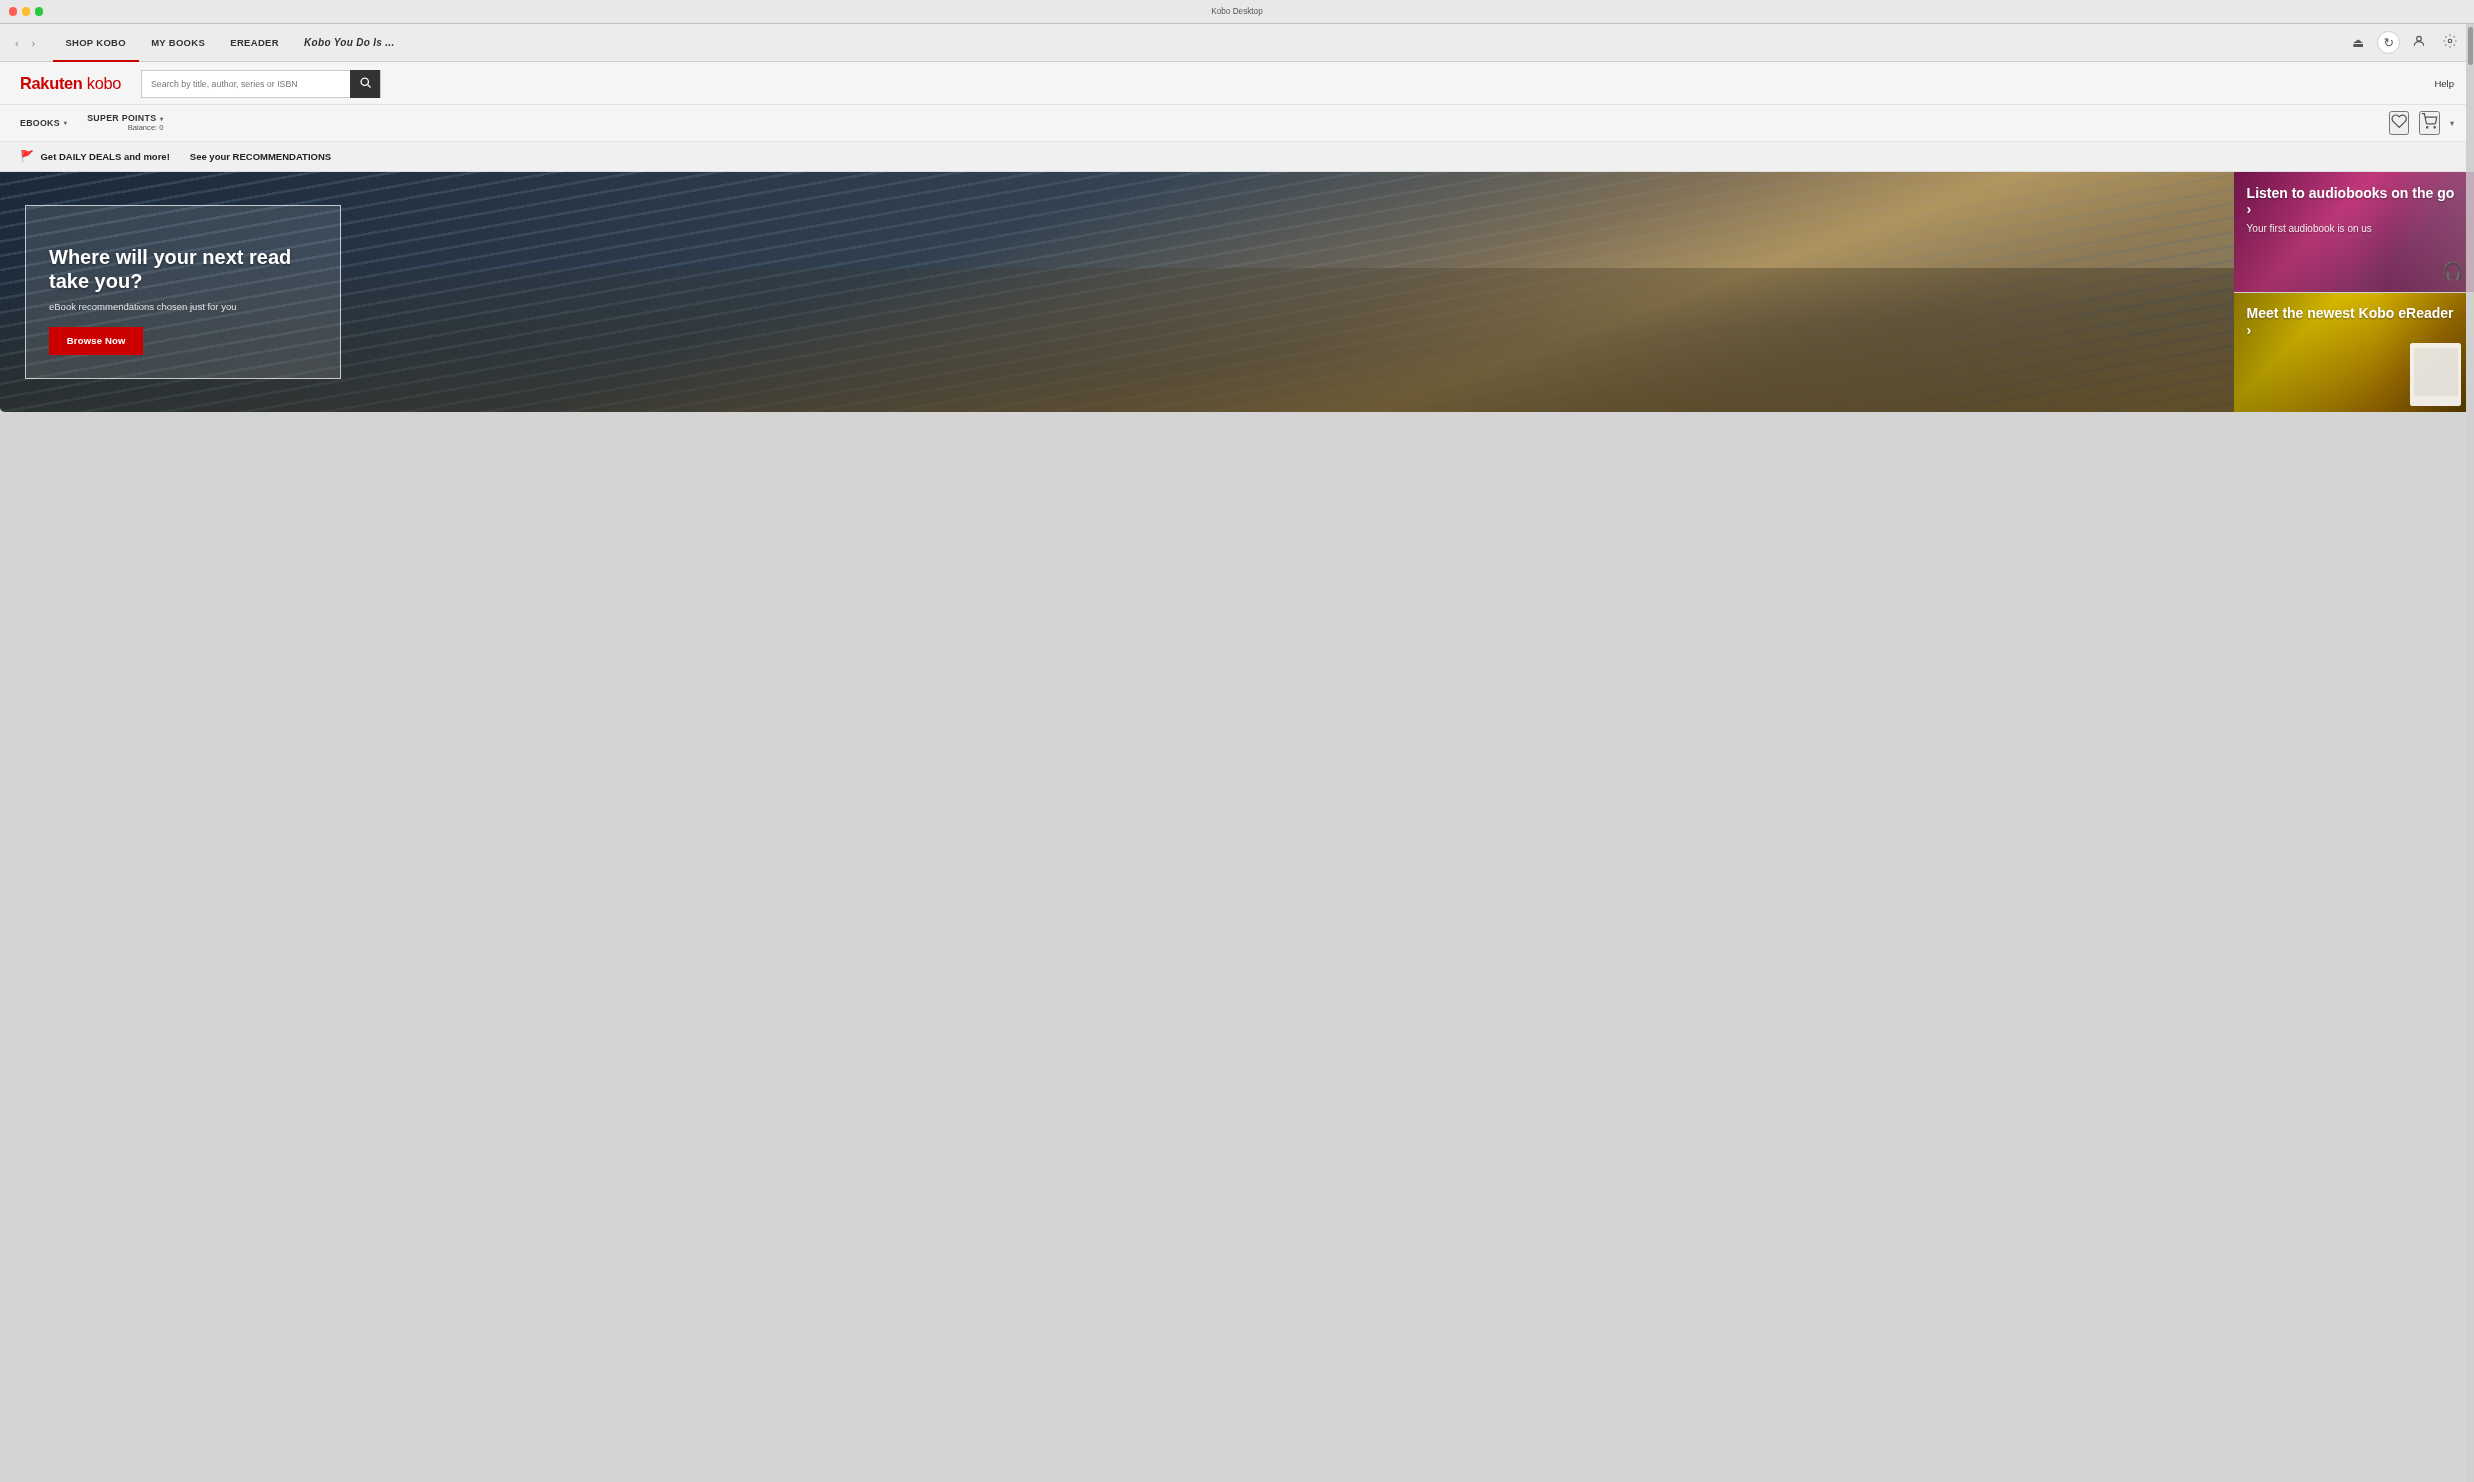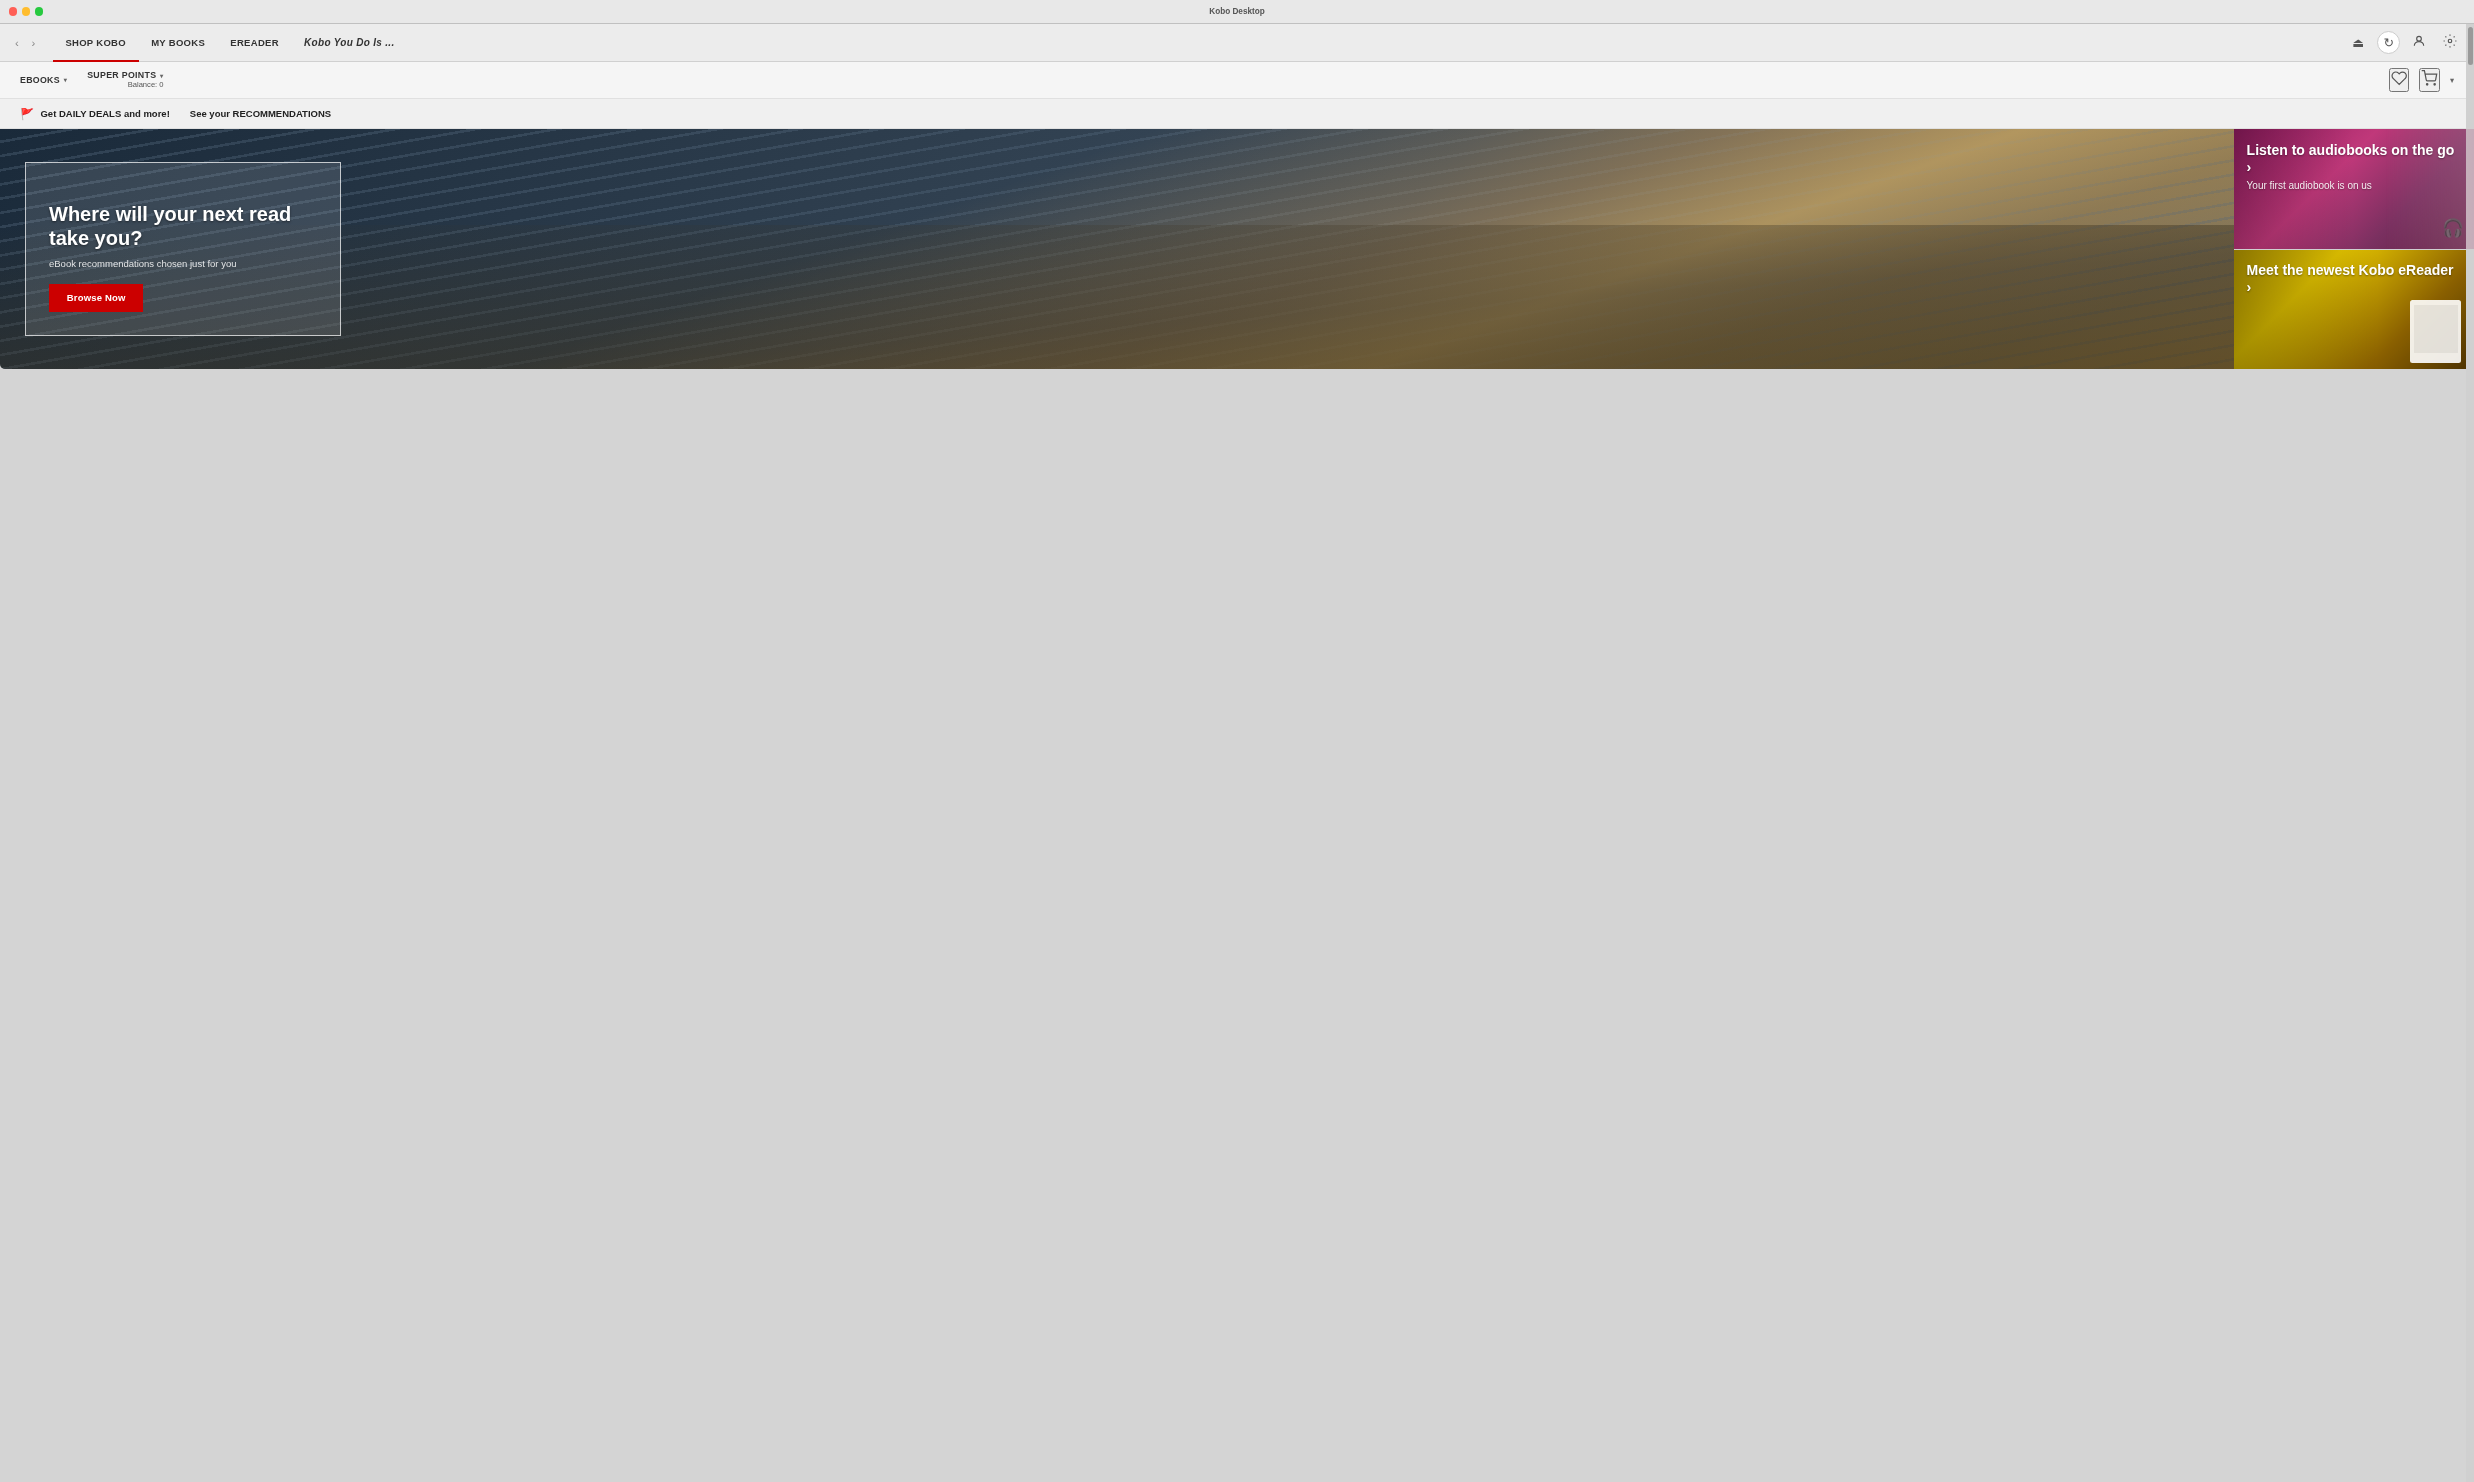--- a/index.html
+++ b/index.html
@@ -34,21 +34,21 @@
       border-radius: 50%;
       border: none;
       cursor: pointer;
     }
     .btn-close { background: #ff5f56; }
     .btn-minimize { background: #ffbd2e; }
     .btn-maximize { background: #27c93f; }
     .title-bar-text {
       font-size: 8.2px;
       color: #555;
-      font-weight: 700;
+      font-weight: 400;
     }
 
     
     .window {
       background: #f0f0f0;
       border-radius: 0 0 5px 5px;
       overflow: hidden;
     }
 
     
@@ -510,20 +510,41 @@
         <span>
           <svg width="14" height="14" viewBox="0 0 24 24" fill="none" stroke="#555" stroke-width="2">
             <circle cx="12" cy="12" r="3"></circle>
             <path d="M12 1v2M12 21v2M4.22 4.22l1.42 1.42M18.36 18.36l1.42 1.42M1 12h2M21 12h2M4.22 19.78l1.42-1.42M18.36 5.64l1.42-1.42"></path>
           </svg>
         </span>
       </button>
     </div>
   </div>
 
+  <div class="sub-header">
+    <div class="sub-header-left">
+      <div class="logo-area">
+        <div class="logo-text">
+          <span class="rakuten">Rakuten</span><span class="kobo"> kobo</span>
+        </div>
+      </div>
+      <div class="search-bar">
+        <input class="search-input" type="text" placeholder="Search by title, author, series or ISBN" style="">
+        <button class="search-btn">
+          <span>
+            <svg width="12.6" height="12.6" viewBox="0 0 24 24" fill="none" stroke="white" stroke-width="2.5">
+              <circle cx="11" cy="11" r="7"></circle>
+              <line x1="16.5" y1="16.5" x2="22" y2="22"></line>
+            </svg>
+          </span>
+        </button>
+      </div>
+    </div>
+    <span class="help-text">Help</span>
+  </div>
 
   <div class="toolbar">
     <div class="toolbar-left">
       <div class="toolbar-item">
         <span>eBOOKS</span>
         <span class="dropdown-arrow">▾</span>
       </div>
       <div class="toolbar-item">
         <div class="super-points-section">
           <div style="display:flex;align-items:center;gap:3.8px;">

